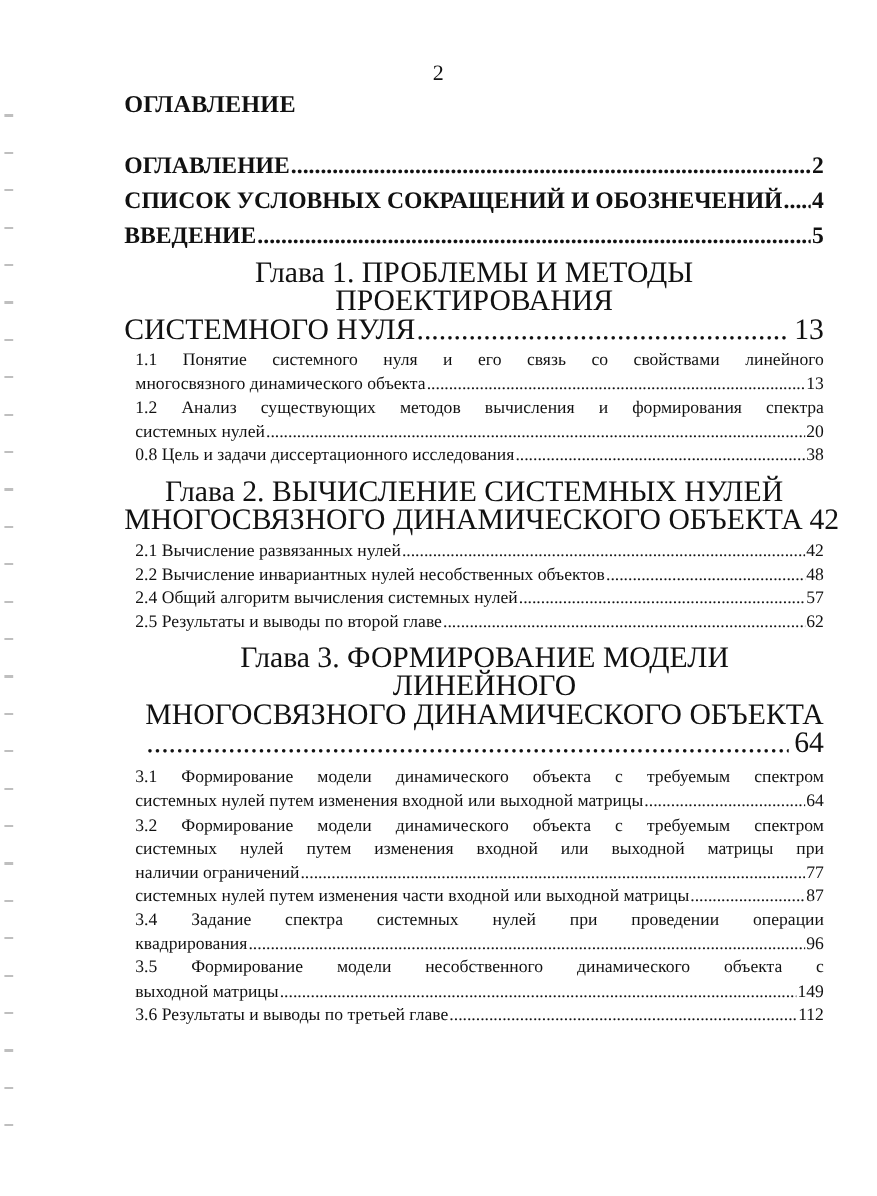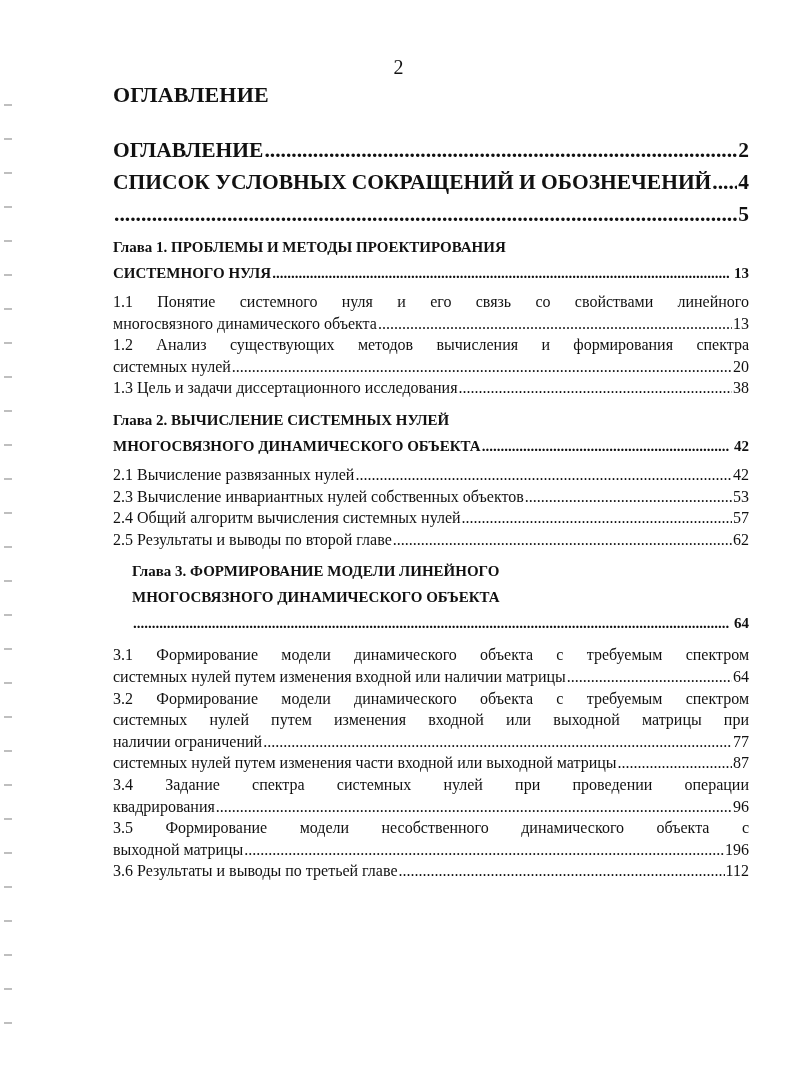--- a/index.html
+++ b/index.html
@@ -18,23 +18,23 @@
   }
   .doc-heading {
     position: absolute; left: 113px; top: 82px;
     font-size: 22px; font-weight: bold; letter-spacing: 0.2px;
   }
   .toc {
     position: absolute; left: 113px; top: 134px; width: 636px;
   }
   .entry { display: flex; align-items: baseline; }
   .top-entry { font-size: 21.5px; font-weight: bold; line-height: 32px; }
-  .chapter { font-size: 15px; font-weight: bold; line-height: 26px; margin-top: 6px; }
+  .chapter { font-size: 27px; font-weight: normal; line-height: 26px; margin-top: 6px; text-align: center; }
   .chapter .line { display: block; }
-  .sub-list { margin-top: 5px; }
+  .sub-list { margin-left: 10px; margin-top: 5px; }
   .sub { font-size: 16px; line-height: 21.6px; text-align: justify; }
   .sub .wrap { display: block; text-align: justify; text-align-last: justify; }
   .leader {
     flex: 1 1 auto; overflow: hidden; white-space: nowrap; margin: 0 1px;
   }
   .leader::after {
     content: "..................................................................................................................................................................................................................................................";
     letter-spacing: 0px;
   }
   .lead-text { white-space: nowrap; flex: 0 0 auto; }
@@ -55,20 +55,21 @@
     <span class="lead-text">ОГЛАВЛЕНИЕ</span>
     <span class="leader"></span>
     <span class="pg">2</span>
   </div>
   <div class="entry top-entry">
     <span class="lead-text">СПИСОК УСЛОВНЫХ СОКРАЩЕНИЙ И ОБОЗНЕЧЕНИЙ</span>
     <span class="leader"></span>
     <span class="pg">4</span>
   </div>
   <div class="entry top-entry">
+    <span class="lead-text">ВВЕДЕНИЕ</span>
     <span class="leader"></span>
     <span class="pg">5</span>
   </div>
 
   <div class="chapter" style="margin-top:4px;">
     <span class="line">Глава 1. ПРОБЛЕМЫ И МЕТОДЫ ПРОЕКТИРОВАНИЯ</span>
     <div class="entry">
       <span class="lead-text">СИСТЕМНОГО НУЛЯ</span>
       <span class="leader"></span>
       <span class="pg">13</span>
@@ -86,21 +87,21 @@
     <div class="sub">
       <span class="wrap">1.2 Анализ существующих методов вычисления и формирования спектра</span>
       <div class="entry">
           <span class="lead-text">системных нулей</span>
           <span class="leader"></span>
           <span class="pg">20</span>
         </div>
     </div>
     <div class="sub">
       <div class="entry">
-          <span class="lead-text">1.3 Цель и задачи диссертационного исследования</span>
+          <span class="lead-text">0.8 Цель и задачи диссертационного исследования</span>
           <span class="leader"></span>
           <span class="pg">38</span>
         </div>
     </div>
   </div>
 
   <div class="chapter" style="margin-top:8px;">
     <span class="line">Глава 2. ВЫЧИСЛЕНИЕ СИСТЕМНЫХ НУЛЕЙ</span>
     <div class="entry">
       <span class="lead-text">МНОГОСВЯЗНОГО ДИНАМИЧЕСКОГО ОБЪЕКТА</span>
@@ -111,23 +112,23 @@
   <div class="sub-list">
     <div class="sub">
       <div class="entry">
           <span class="lead-text">2.1 Вычисление развязанных нулей</span>
           <span class="leader"></span>
           <span class="pg">42</span>
         </div>
     </div>
     <div class="sub">
       <div class="entry">
-          <span class="lead-text">2.3 Вычисление инвариантных нулей собственных объектов</span>
-          <span class="leader"></span>
-          <span class="pg">53</span>
+          <span class="lead-text">2.2 Вычисление инвариантных нулей несобственных объектов</span>
+          <span class="leader"></span>
+          <span class="pg">48</span>
         </div>
     </div>
     <div class="sub">
       <div class="entry">
           <span class="lead-text">2.4 Общий алгоритм вычисления системных нулей</span>
           <span class="leader"></span>
           <span class="pg">57</span>
         </div>
     </div>
     <div class="sub">
@@ -144,21 +145,21 @@
     <span class="line">МНОГОСВЯЗНОГО ДИНАМИЧЕСКОГО ОБЪЕКТА</span>
     <div class="entry">
       <span class="leader"></span>
       <span class="pg">64</span>
     </div>
   </div>
   <div class="sub-list" style="margin-top:8px;">
     <div class="sub">
       <span class="wrap">3.1 Формирование модели динамического объекта с требуемым спектром</span>
       <div class="entry">
-          <span class="lead-text">системных нулей путем изменения входной или наличии матрицы</span>
+          <span class="lead-text">системных нулей путем изменения входной или выходной матрицы</span>
           <span class="leader"></span>
           <span class="pg">64</span>
         </div>
     </div>
     <div class="sub">
       <span class="wrap">3.2 Формирование модели динамического объекта с требуемым спектром</span>
       <span class="wrap">системных нулей путем изменения входной или выходной матрицы при</span>
       <div class="entry">
           <span class="lead-text">наличии ограничений</span>
           <span class="leader"></span>
@@ -178,21 +179,21 @@
           <span class="lead-text">квадрирования</span>
           <span class="leader"></span>
           <span class="pg">96</span>
         </div>
     </div>
     <div class="sub">
       <span class="wrap">3.5 Формирование модели несобственного динамического объекта с</span>
       <div class="entry">
           <span class="lead-text">выходной матрицы</span>
           <span class="leader"></span>
-          <span class="pg">196</span>
+          <span class="pg">149</span>
         </div>
     </div>
     <div class="sub">
       <div class="entry">
           <span class="lead-text">3.6 Результаты и выводы по третьей главе</span>
           <span class="leader"></span>
           <span class="pg">112</span>
         </div>
     </div>
   </div>

